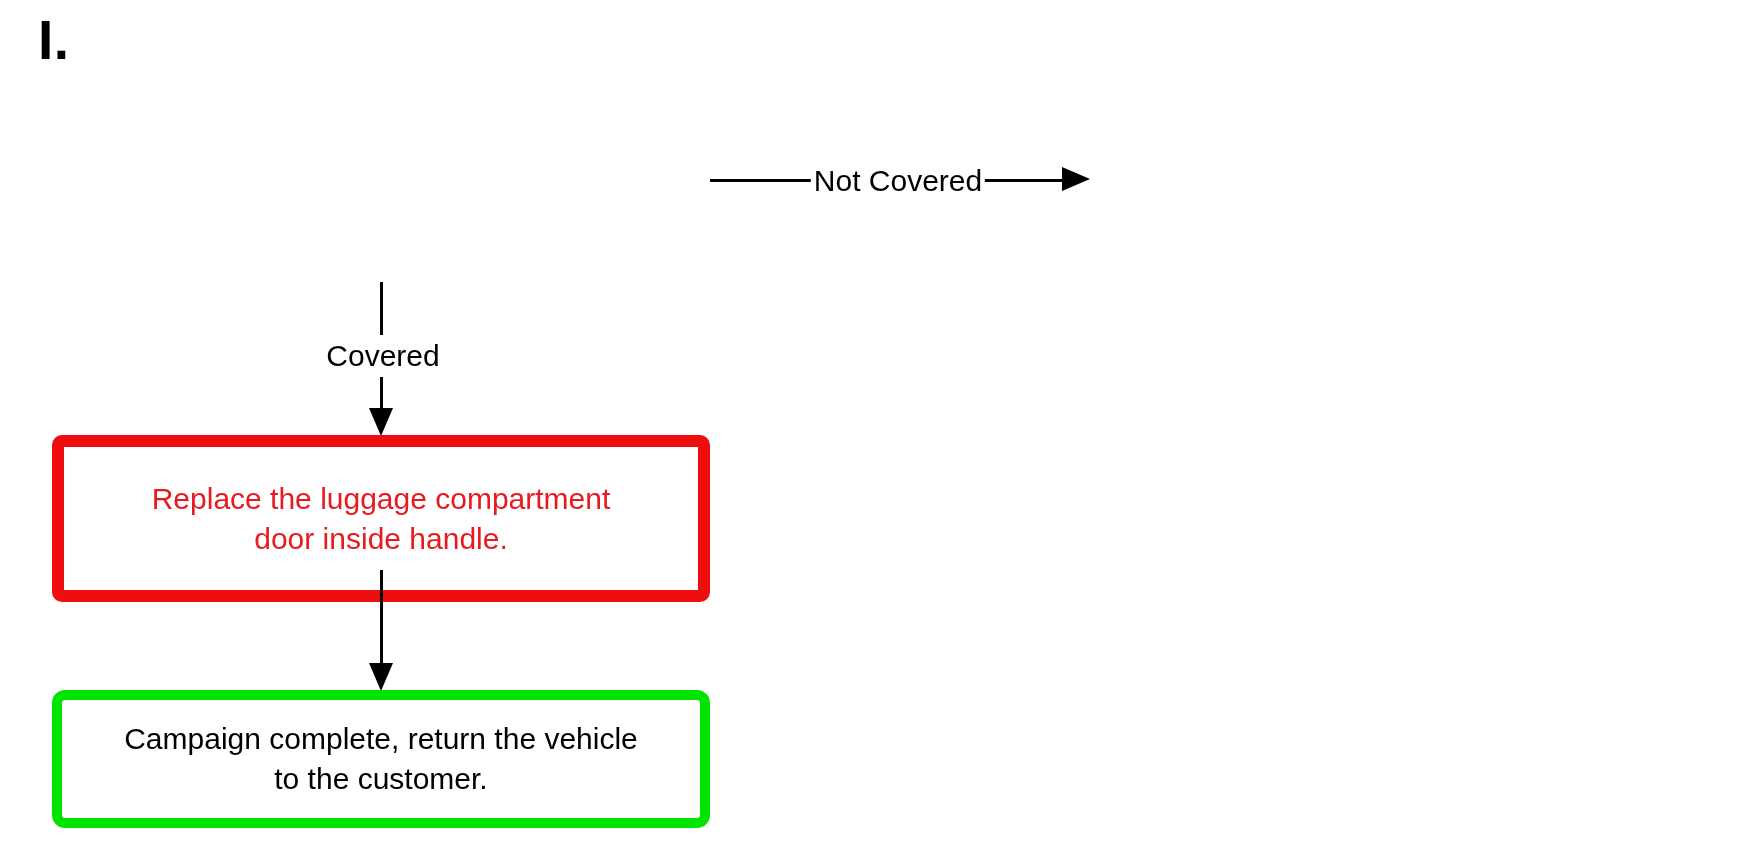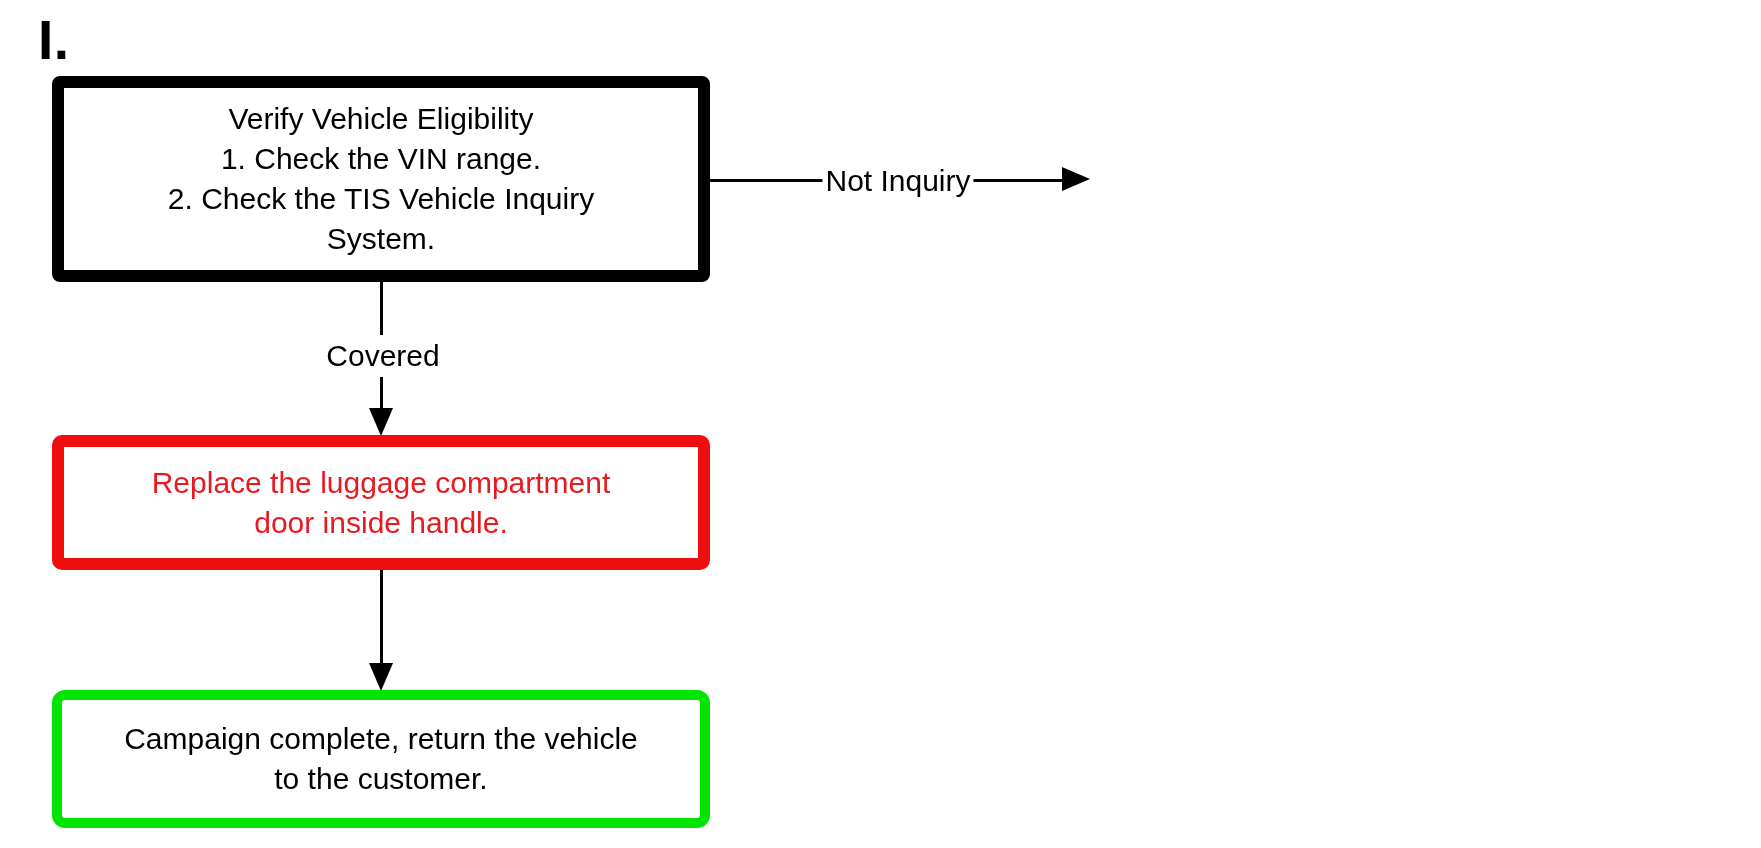--- a/index.html
+++ b/index.html
@@ -45,21 +45,21 @@
 
   .box-verify {
     left: 52px; top: 76px; width: 658px; height: 206px;
     border-width: 12px; border-radius: 8px;
   }
   .box-no-action {
     left: 1090px; top: 83px; width: 644px; height: 194px;
     border-width: 3px;
   }
   .box-replace {
-    left: 52px; top: 435px; width: 658px; height: 135px;
+    left: 52px; top: 435px; width: 658px; height: 167px;
     border-width: 12px; border-radius: 10px;
   }
   .box-complete {
     left: 52px; top: 690px; width: 658px; height: 138px;
     border-width: 10px; border-radius: 13px;
   }
 
   
   .hline { position: absolute; background: #000000; height: 3px; }
   .vline { position: absolute; background: #000000; width: 3px; }
@@ -102,30 +102,24 @@
 </style>
 </head>
 <body>
 
 <div class="canvas">
 
   <div class="title">
     <span class="numeral">I.</span>
   </div>
 
-  <div class="flow-box box-verify" style="border-color: rgb(0, 0, 0);">
-    <div class="box-text" style="color: rgb(0, 0, 0);">Verify Vehicle Eligibility
-1. Check the VIN range.
-2. Check the TIS Vehicle Inquiry
-System.</div>
-  </div>
 
   <div class="hline line-not-covered"></div>
   <div class="arrowhead arrow-right"></div>
-  <div class="connector-label label-not-covered">Not Inquiry</div>
+  <div class="connector-label label-not-covered">Not Covered</div>
 
 
   <div class="vline line-covered"></div>
   <div class="connector-label label-covered">Covered</div>
   <div class="arrowhead arrow-down-1"></div>
 
   <div class="flow-box box-replace" style="border-color: rgb(238, 14, 14);">
     <div class="box-text" style="color: rgb(232, 25, 31);">Replace the luggage compartment
 door inside handle.</div>
   </div>

